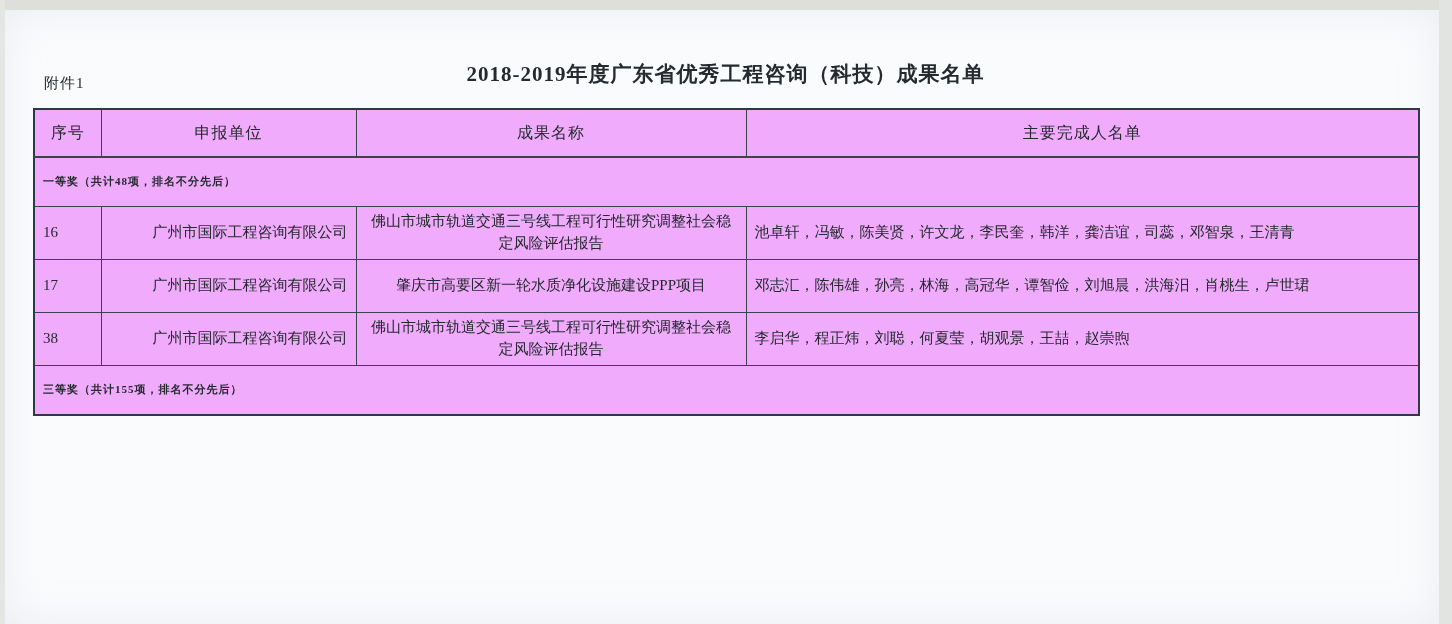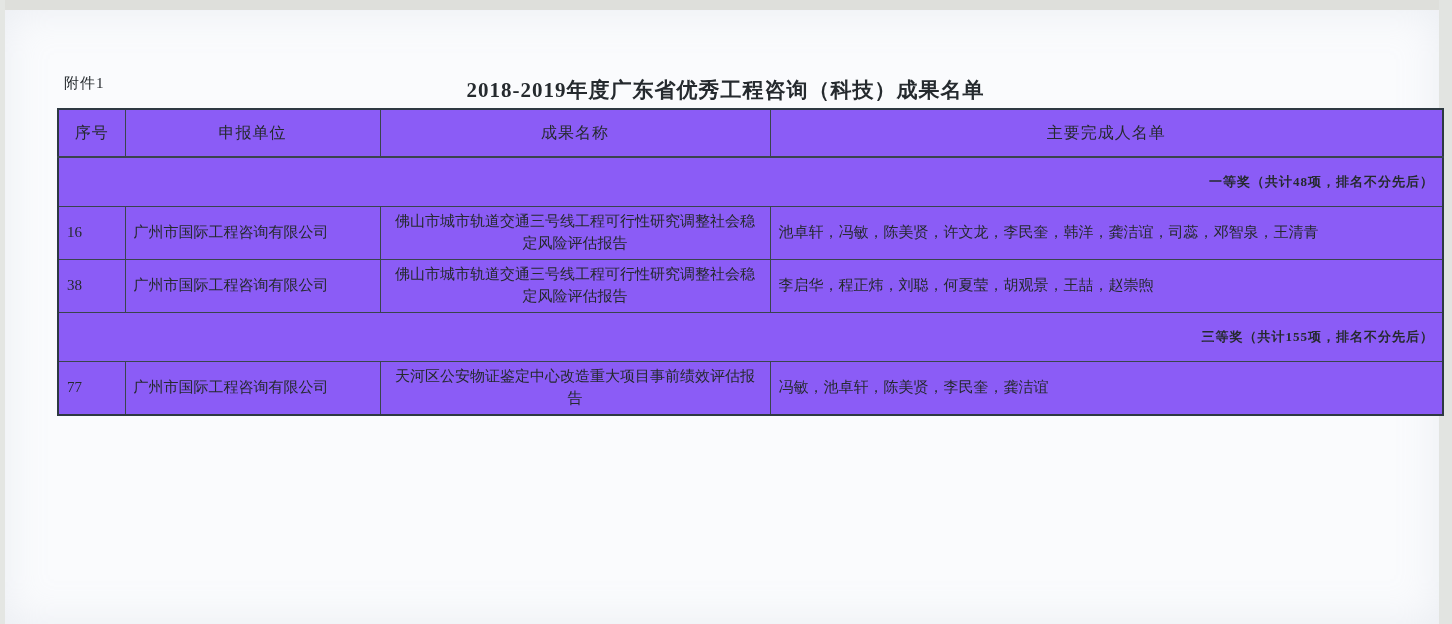--- a/index.html
+++ b/index.html
@@ -24,45 +24,44 @@
     bottom: 0;
     background: #fafbfd;
     box-shadow: inset 0 0 40px rgba(190,200,210,0.25);
   }
   .edge-top    { position:absolute; left:0; top:0; width:100%; height:10px; background:#dedfdb; }
   .edge-right  { position:absolute; right:0; top:0; width:13px; height:100%; background:#e2e4e1; }
   .edge-left   { position:absolute; left:0; top:0; width:5px; height:100%; background:#e4e6e3; }
 
   .attachment-label {
     position: absolute;
-    left: 64px;
+    left: 44px;
     top: 74px;
     font-size: 15px;
     letter-spacing: 1px;
   }
   .doc-title {
     position: absolute;
     left: 33px;
-    top: 76px;
+    top: 60px;
     width: 1385px;
     text-align: center;
     font-size: 21px;
     font-weight: bold;
     letter-spacing: 1px;
   }
 
   table.results {
     position: absolute;
     left: 33px;
     top: 108px;
     width: 1385px;
     border-collapse: collapse;
     table-layout: fixed;
-    background: #8b5cf6;
-    margin-left: 24px;
+    background: #f0abfc;
   }
   table.results col.c-no   { width: 67px; }
   table.results col.c-org  { width: 255px; }
   table.results col.c-ach  { width: 390px; }
   table.results col.c-ppl  { width: 673px; }
 
   table.results th,
   table.results td {
     border: 1px solid #39444e;
     font-weight: normal;
@@ -75,34 +74,34 @@
 
   tr.header-row th {
     height: 38px;
     font-size: 16px;
     text-align: center;
     border-bottom-width: 2px;
     letter-spacing: 1px;
   }
   tr.section-row td {
     height: 40px;
-    text-align: right;
+    text-align: left;
     font-weight: bold;
-    font-size: 13px;
+    font-size: 11px;
     letter-spacing: 1px;
   }
   tr.data-row td {
     height: 44px;
     font-size: 15px;
   }
   tr.data-row td.cell-no {
     text-align: left;
     font-family: "Liberation Serif", "DejaVu Serif", serif;
   }
-  tr.data-row td.cell-org { text-align: left; }
+  tr.data-row td.cell-org { text-align: right; }
   tr.data-row td.cell-achievement { text-align: center; }
   tr.data-row td.cell-contributors { text-align: left; }
 </style>
 </head>
 <body>
 
 <div class="edge-top"></div>
 <div class="edge-left"></div>
 <div class="edge-right"></div>
 <div class="scan-page"></div>
@@ -130,28 +129,28 @@
       <tr class="section-row">
         <td colspan="4">一等奖（共计48项，排名不分先后）</td>
       </tr>
       <tr class="data-row">
         <td class="cell-no">16</td>
         <td class="cell-org">广州市国际工程咨询有限公司</td>
         <td class="cell-achievement">佛山市城市轨道交通三号线工程可行性研究调整社会稳定风险评估报告</td>
         <td class="cell-contributors">池卓轩，冯敏，陈美贤，许文龙，李民奎，韩洋，龚洁谊，司蕊，邓智泉，王清青</td>
       </tr>
       <tr class="data-row">
+        <td class="cell-no">17</td>
+        <td class="cell-org">广州市国际工程咨询有限公司</td>
+        <td class="cell-achievement">肇庆市高要区新一轮水质净化设施建设PPP项目</td>
+        <td class="cell-contributors">邓志汇，陈伟雄，孙亮，林海，高冠华，谭智俭，刘旭晨，洪海汨，肖桃生，卢世珺</td>
+      </tr>
+      <tr class="data-row">
         <td class="cell-no">38</td>
         <td class="cell-org">广州市国际工程咨询有限公司</td>
         <td class="cell-achievement">佛山市城市轨道交通三号线工程可行性研究调整社会稳定风险评估报告</td>
         <td class="cell-contributors">李启华，程正炜，刘聪，何夏莹，胡观景，王喆，赵崇煦</td>
       </tr>
       <tr class="section-row">
         <td colspan="4">三等奖（共计155项，排名不分先后）</td>
       </tr>
-      <tr class="data-row">
-        <td class="cell-no">77</td>
-        <td class="cell-org">广州市国际工程咨询有限公司</td>
-        <td class="cell-achievement">天河区公安物证鉴定中心改造重大项目事前绩效评估报告</td>
-        <td class="cell-contributors">冯敏，池卓轩，陈美贤，李民奎，龚洁谊</td>
-      </tr>
     </tbody>
 </table>
 
 </body></html>

